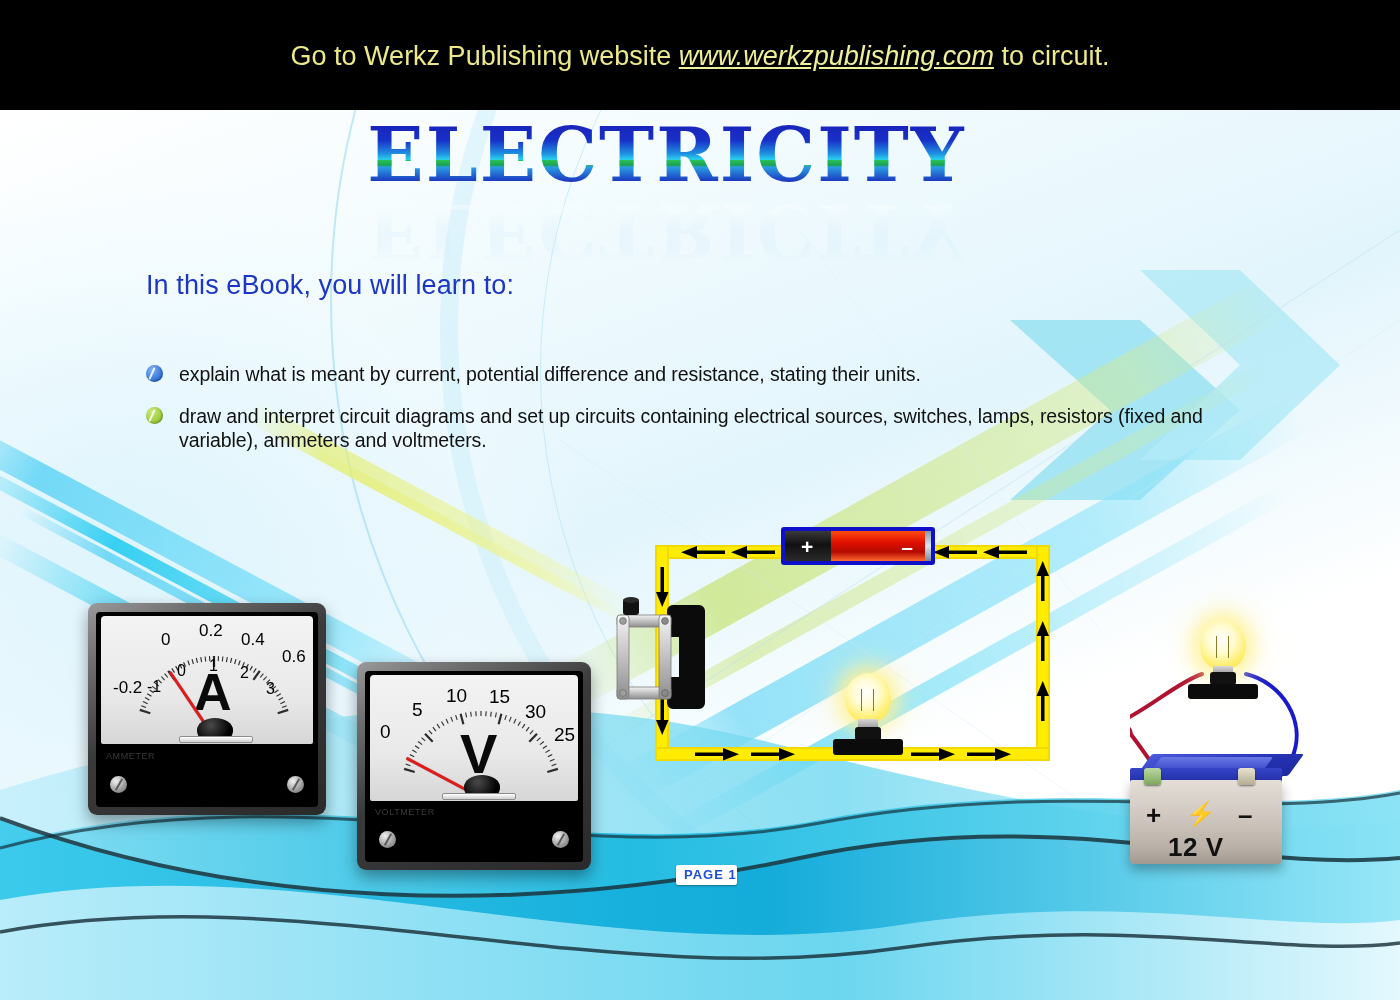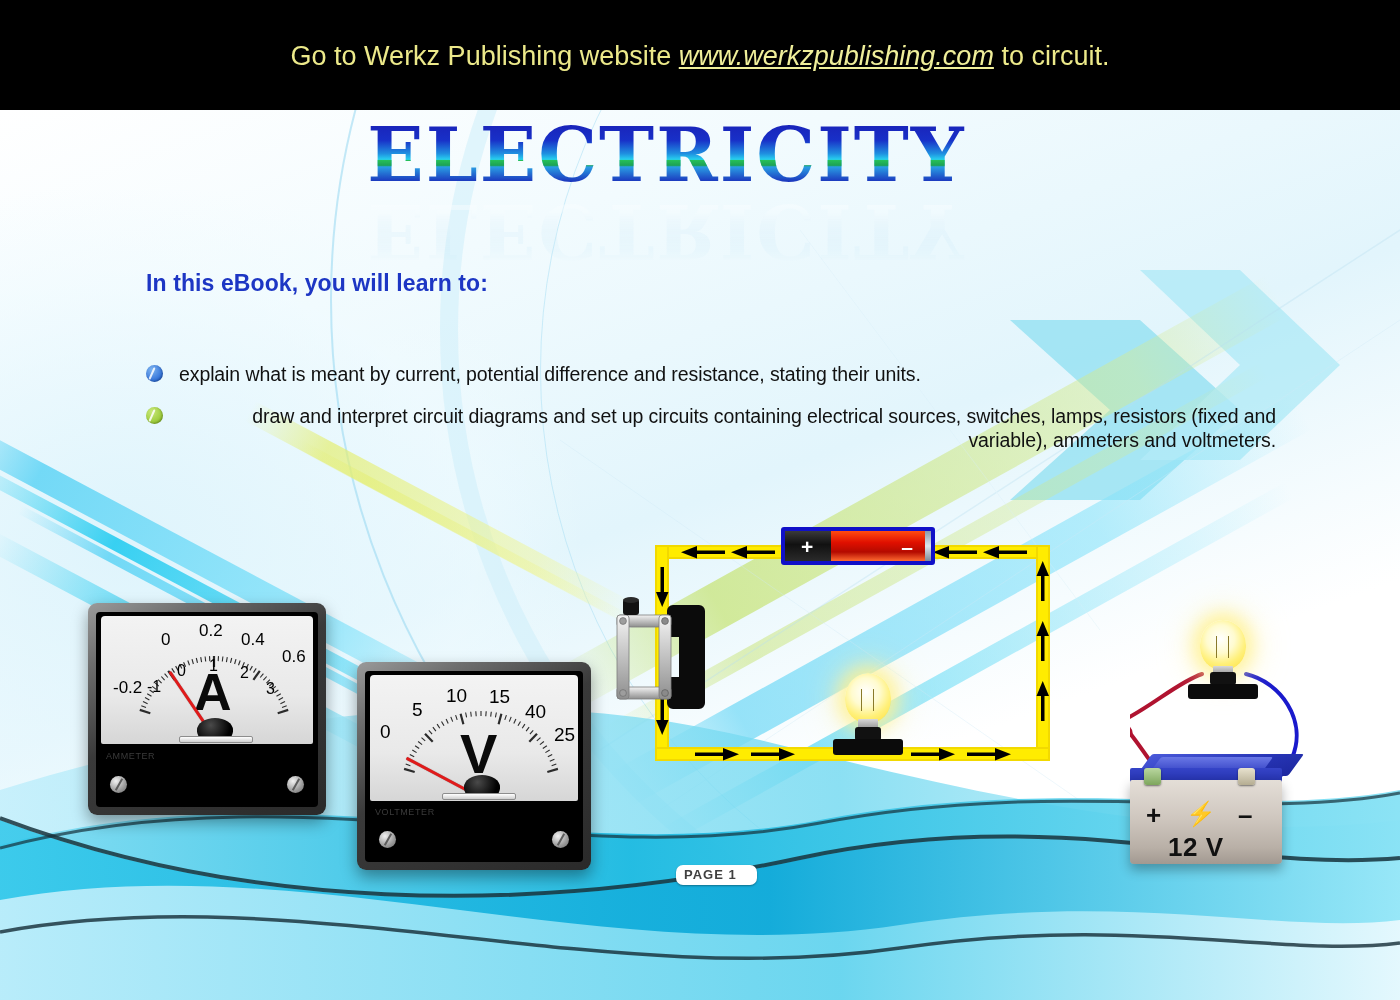--- a/index.html
+++ b/index.html
@@ -82,24 +82,24 @@
     background:linear-gradient(180deg,#9fd6f2 0%,#cfeaf8 40%,#f4fbfe 75%,#ffffff 100%);
     -webkit-background-clip:text; background-clip:text; -webkit-text-fill-color:transparent; color:transparent;
     opacity:.55; margin-top:2px;
     -webkit-mask-image:linear-gradient(180deg, rgba(0,0,0,0) 8%, rgba(0,0,0,.85) 70%);
     mask-image:linear-gradient(180deg, rgba(0,0,0,0) 8%, rgba(0,0,0,.85) 70%);
   }
 
   
   .learn-head {
     position:absolute; left:146px; top:270px; z-index:25;
-    font-size:23px; font-weight:bold; color:#1d36c4; letter-spacing:.1px;
+    font-size:27px; font-weight:normal; color:#1d36c4; letter-spacing:.1px;
   }
   .bullets { position:absolute; left:146px; top:362px; width:1130px; z-index:25; }
-  .bullet { display:flex; align-items:flex-start; margin-bottom:18px;text-align:right; }
+  .bullet { display:flex; align-items:flex-start; margin-bottom:18px; }
   .bullet-marker {
     width:17px; height:17px; border-radius:50%; flex:0 0 17px;
     margin-top:3px; margin-right:16px; position:relative;
     box-shadow:inset -1px -1px 2px rgba(0,0,0,.25);
   }
   .bullet-marker::after {
     content:""; position:absolute; left:5px; top:2px; width:2px; height:13px;
     background:rgba(255,255,255,.85); transform:rotate(24deg); border-radius:1px;
   }
   .bullet-text { font-size:19.5px; color:#111111; line-height:1.24; letter-spacing:-.1px; }
@@ -169,22 +169,22 @@
             transform:skewX(-36deg); border-radius:2px; }
   .cb-lid-face { position:absolute; left:26px; top:3px; width:112px; height:14px;
             background:linear-gradient(180deg,#6a78e6,#3a48c8); transform:skewX(-36deg); border-radius:2px; }
   .cb-term { position:absolute; width:17px; height:17px; border-radius:3px; }
   .cb-sign { position:absolute; font-size:26px; font-weight:bold; color:#111; line-height:1; }
   .cb-volt { position:absolute; font-size:26px; font-weight:bold; color:#111; letter-spacing:.5px; }
   .cb-bolt { position:absolute; font-size:24px; color:#3a3a3a; line-height:1; }
 
   
   .page-badge { position:absolute; left:676px; top:865px; z-index:40;
-    background:#ffffff; color:#404040; font-size:13px; font-weight:bold;
-    padding:2px 20px 3px 8px; border-radius:7px; letter-spacing:1px;
+    background:#ffffff; color:#1d4ed8; font-size:13px; font-weight:bold;
+    padding:2px 0 3px 8px; border-radius:2px; letter-spacing:1px;
     font-family:"Liberation Sans", sans-serif;
     box-shadow:0 1px 2px rgba(0,0,0,.35); }
 </style>
 </head>
 <body>
 
 <div id="page">
 
   <div class="bg">
     <div class="blob-left"></div>
@@ -400,21 +400,21 @@
               <line x1="182.2" y1="79.6" x2="177.8" y2="81.8" stroke="#2b2b2b" stroke-width="1.1"></line>
               <line x1="184.4" y1="84.2" x2="179.8" y2="86.2" stroke="#2b2b2b" stroke-width="1.1"></line>
               <line x1="186.3" y1="89.0" x2="181.6" y2="90.7" stroke="#2b2b2b" stroke-width="1.1"></line>
               <line x1="187.9" y1="93.9" x2="177.3" y2="97.0" stroke="#2b2b2b" stroke-width="2.2"></line>
             </g>
         </svg>
         <span class="scale-num" style="left:10px; top:46px; font-size:19px;">0</span>
         <span class="scale-num" style="left:42px; top:24px; font-size:19px;">5</span>
         <span class="scale-num" style="left:76px; top:10px; font-size:19px;">10</span>
         <span class="scale-num" style="left:119px; top:11px; font-size:19px;">15</span>
-        <span class="scale-num" style="left:155px; top:26px; font-size:19px;">40</span>
+        <span class="scale-num" style="left:155px; top:26px; font-size:19px;">30</span>
         <span class="scale-num" style="left:184px; top:49px; font-size:19px;">25</span>
         <span class="unit-letter" style="left:90px; top:46px; font-size:56px;">V</span>
         <div class="needle" style="left:110px; top:38px; width:3px; height:85px; transform:rotate(-62deg);"></div>
         <div class="hub" style="left:94px; top:100px; width:36px; height:24px;"></div>
         <div class="barstrip" style="left:72px; top:118px; width:74px;"></div>
       </div>
       <span class="meter-label" style="left:10px; top:136px;">VOLTMETER</span>
       <div class="screw" style="left:14px; bottom:14px;"></div>
       <div class="screw" style="right:14px; bottom:14px;"></div>
     </div>

